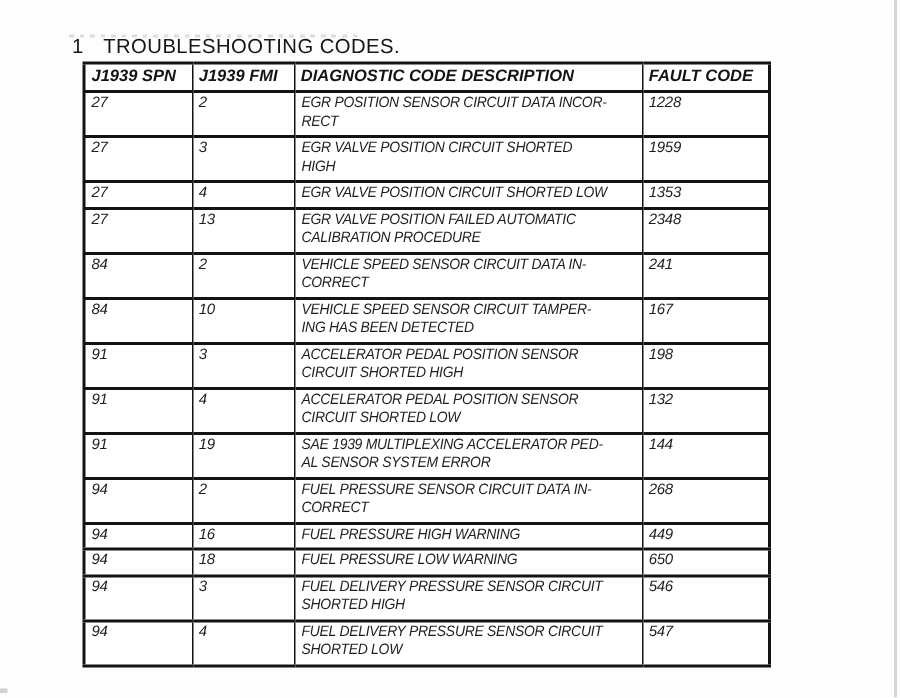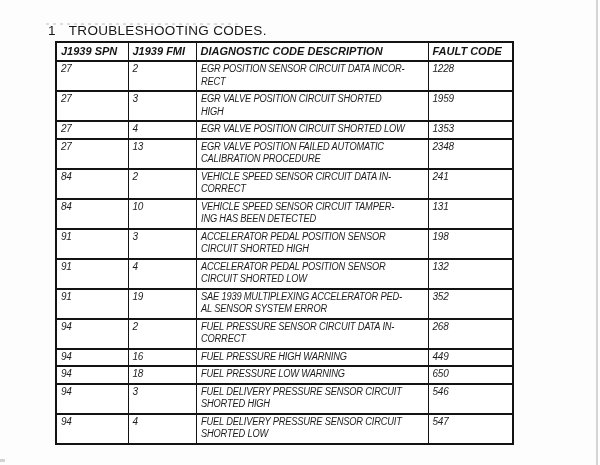--- a/index.html
+++ b/index.html
@@ -137,42 +137,42 @@
       <td>2</td>
       <td><span class="fit">VEHICLE SPEED SENSOR CIRCUIT DATA IN-
 CORRECT</span></td>
       <td>241</td>
     </tr>
     <tr>
       <td>84</td>
       <td>10</td>
       <td><span class="fit">VEHICLE SPEED SENSOR CIRCUIT TAMPER-
 ING HAS BEEN DETECTED</span></td>
-      <td>131</td>
+      <td>167</td>
     </tr>
     <tr>
       <td>91</td>
       <td>3</td>
       <td><span class="fit">ACCELERATOR PEDAL POSITION SENSOR
 CIRCUIT SHORTED HIGH</span></td>
       <td>198</td>
     </tr>
     <tr>
       <td>91</td>
       <td>4</td>
       <td><span class="fit">ACCELERATOR PEDAL POSITION SENSOR
 CIRCUIT SHORTED LOW</span></td>
       <td>132</td>
     </tr>
     <tr>
       <td>91</td>
       <td>19</td>
       <td><span class="fit">SAE 1939 MULTIPLEXING ACCELERATOR PED-
 AL SENSOR SYSTEM ERROR</span></td>
-      <td>352</td>
+      <td>144</td>
     </tr>
     <tr>
       <td>94</td>
       <td>2</td>
       <td><span class="fit">FUEL PRESSURE SENSOR CIRCUIT DATA IN-
 CORRECT</span></td>
       <td>268</td>
     </tr>
     <tr>
       <td>94</td>

